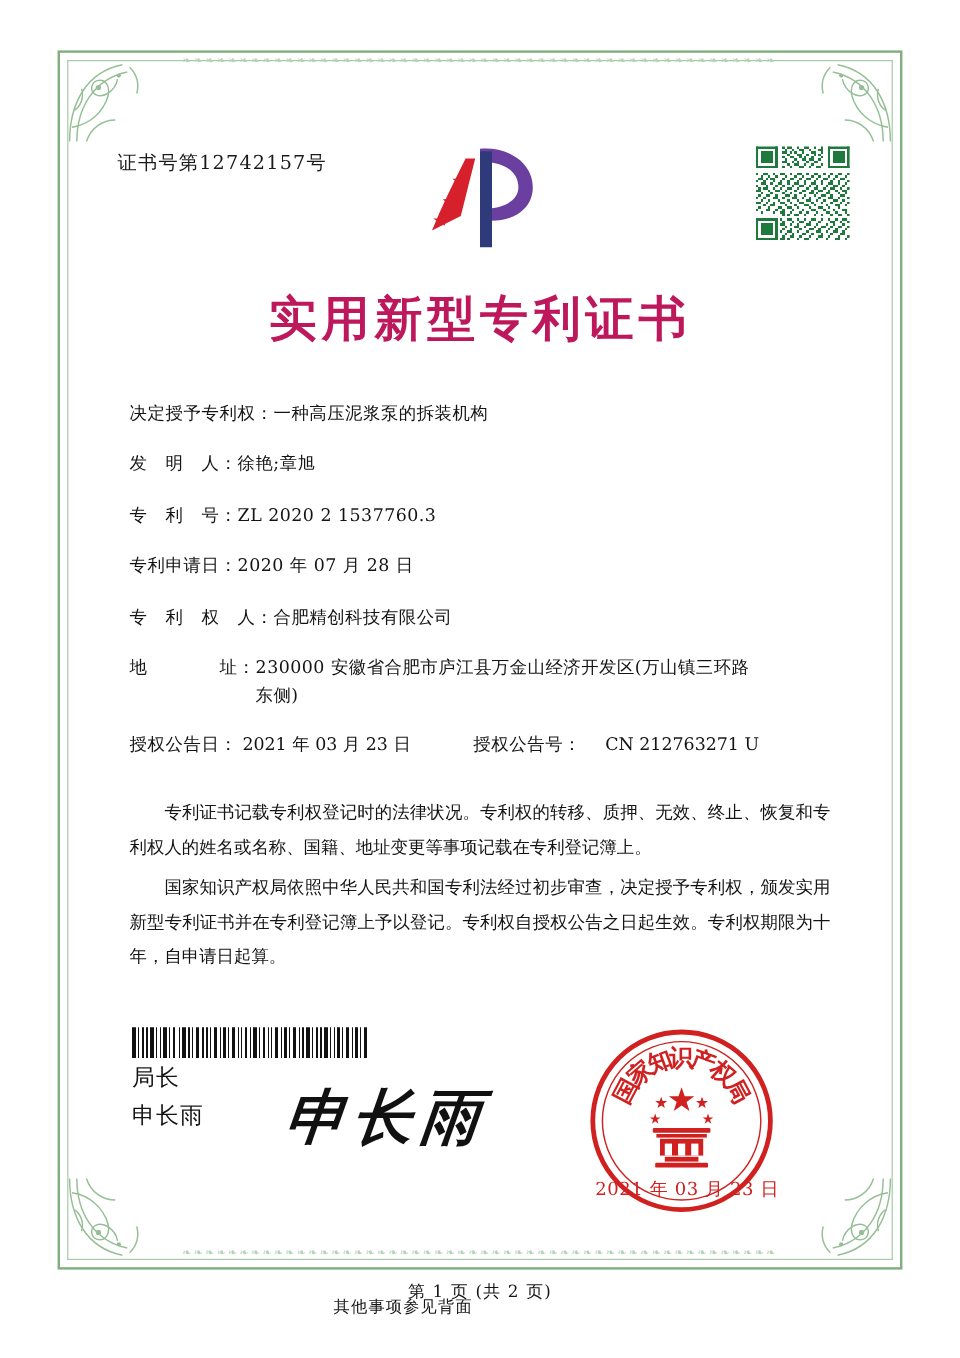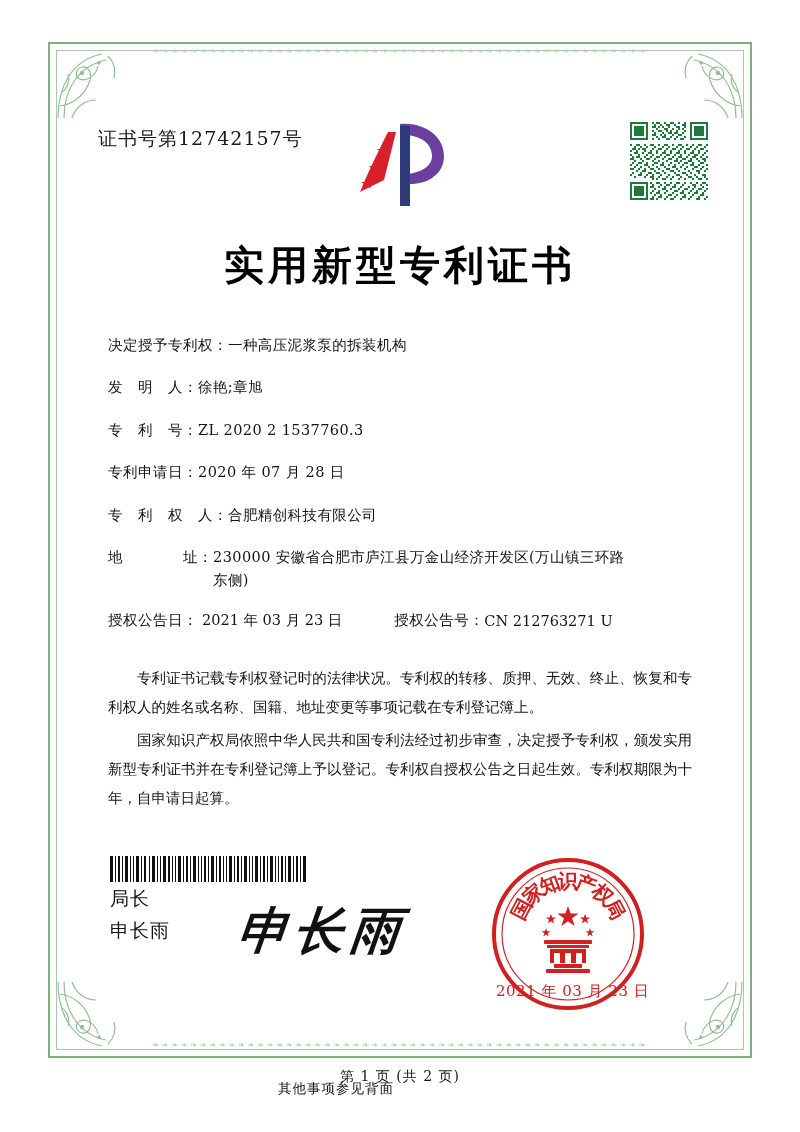--- a/index.html
+++ b/index.html
@@ -62,21 +62,21 @@
   .edge-top    { left: 140px; top: 46px;  width: 520px; height: 12px; text-align: center; }
   .edge-bottom { left: 140px; top: 1040px; width: 520px; height: 12px; text-align: center; }
   .edge-left   { left: 44px;  top: 180px; width: 14px;  height: 740px; }
   .edge-right  { left: 742px; top: 180px; width: 14px;  height: 740px; }
 
   
   .cert-no {
     position: absolute;
     left: 98px; top: 126px;
     font-family: "DejaVu Serif", serif;
-    font-size: 19px;
+    font-size: 16px;
     color: #1a1a1a;
     letter-spacing: 1px;
   }
   .qr {
     position: absolute;
     right: 92px; top: 122px;
     width: 78px; height: 78px;
   }
   .qr svg { display:block; }
 
@@ -91,21 +91,21 @@
   
   .doc-title {
     position: absolute;
     left: 0; top: 238px;
     width: 800px;
     text-align: center;
     font-family: "DejaVu Serif", serif;
     font-weight: bold;
     font-size: 40px;
     letter-spacing: 4px;
-    color: #000000;
+    color: #be185d;
   }
 
   
   .fields {
     position: absolute;
     left: 108px; top: 334px;
     width: 596px;
     font-family: "DejaVu Serif", serif;
     font-size: 14.5px;
     color: #141414;
@@ -128,21 +128,21 @@
   .field-row.addr .field-value { max-width: 420px; }
 
   .pub-row {
     display: flex;
     align-items: center;
     margin-bottom: 6px;
   }
   .pub-date-label, .pub-no-label { white-space: pre; letter-spacing: 0.5px; }
   .pub-date-value { margin-left: 4px; }
   .pub-no-label { margin-left: 52px; }
-  .pub-no-value { margin-left: 0; }
+  .pub-no-value { margin-left: 20px; }
 
   
   .paras {
     position: absolute;
     left: 108px; top: 664px;
     width: 584px;
     font-family: "DejaVu Serif", serif;
     font-size: 14.5px;
     line-height: 2.0;
     color: #141414;

